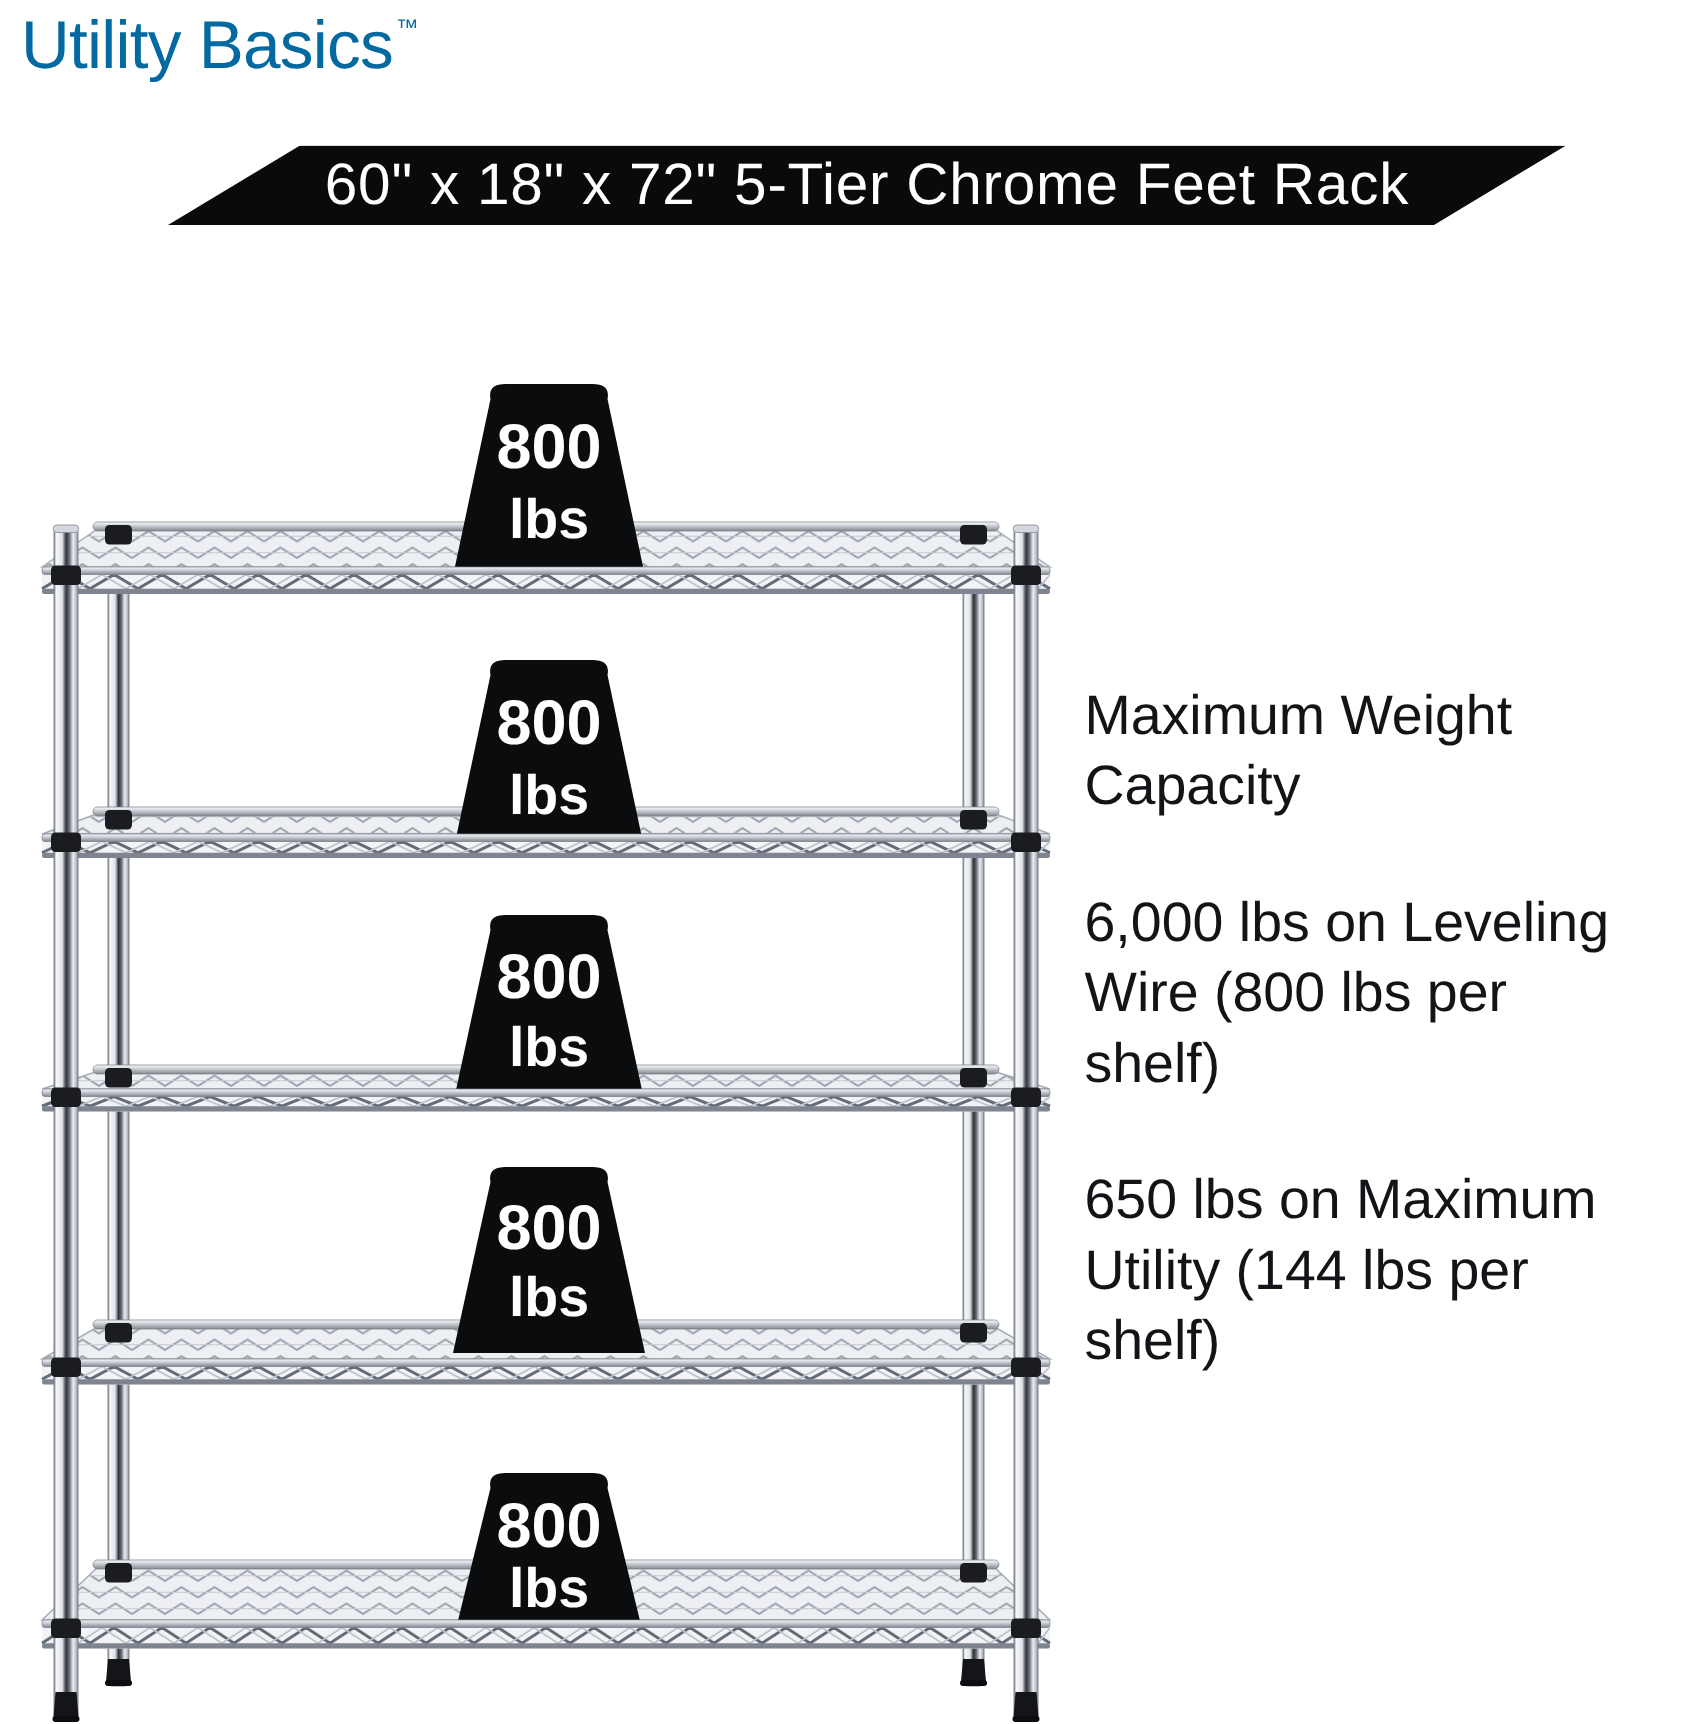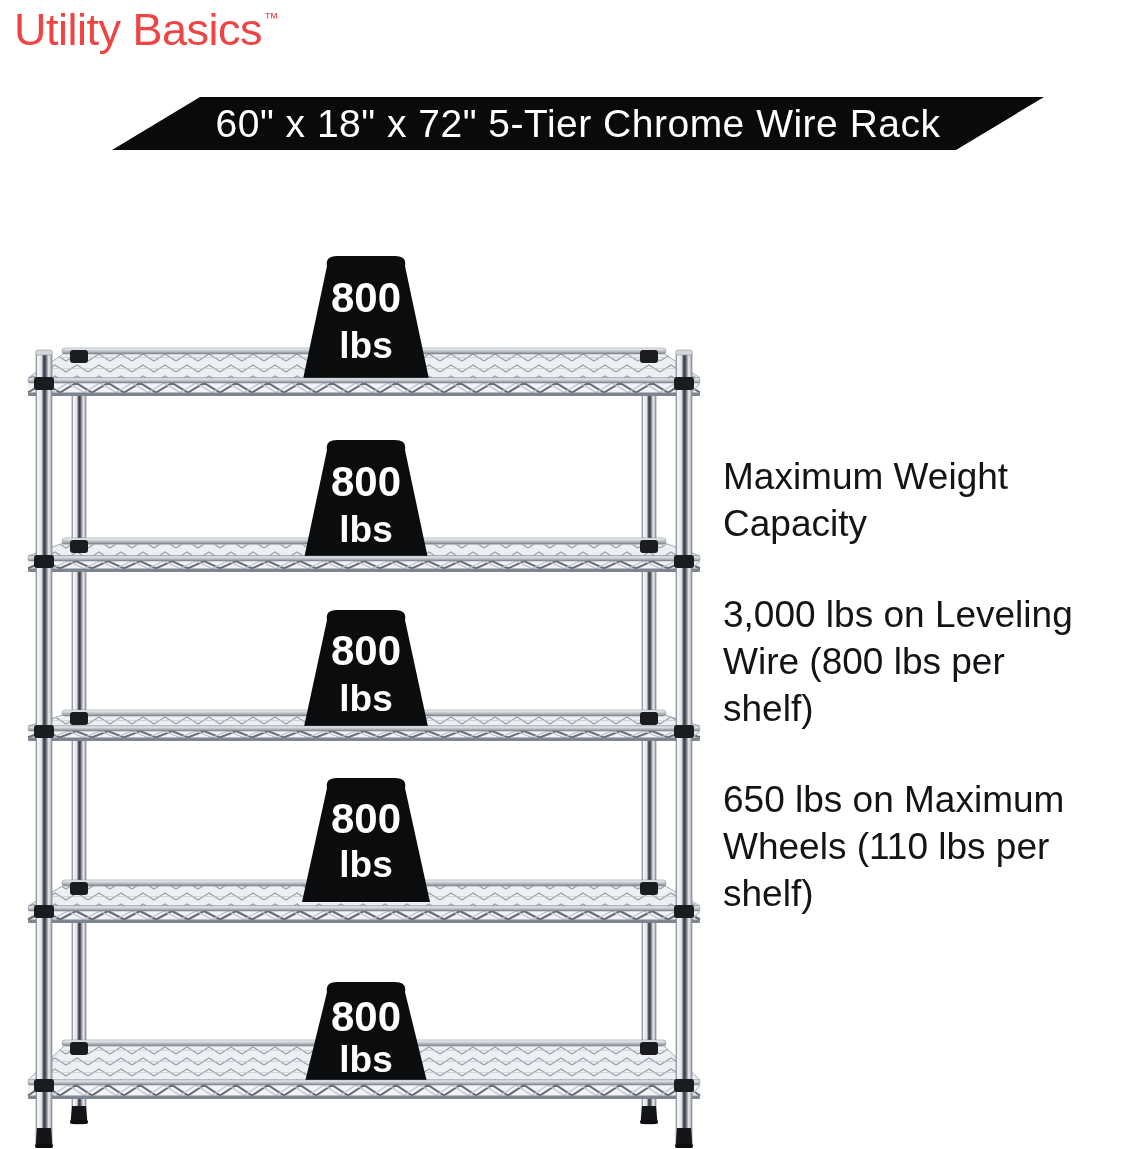--- a/index.html
+++ b/index.html
@@ -2,21 +2,21 @@
 <html><head>
 <meta charset="utf-8">
 <style>
   html,body{margin:0;padding:0;background:#ffffff;}
   .canvas{
     position:relative;width:1123px;height:1149px;background:#fff;
     font-family:"Liberation Sans",sans-serif;overflow:hidden;
   }
   
   .logo{position:absolute;left:14px;top:4px;font-size:45px;line-height:52px;
-        color:#ef4444;letter-spacing:-0.5px;white-space:nowrap;}
+        color:#0369a1;letter-spacing:-0.5px;white-space:nowrap;}
   .logo .tm{font-size:15px;position:relative;top:-22px;margin-left:2px;letter-spacing:0;}
   
   .banner{position:absolute;left:112px;top:97px;width:932px;height:53px;
           display:flex;align-items:center;justify-content:center;
           clip-path:polygon(88px 0,100% 0,calc(100% - 88px) 100%,0 100%);}
   .banner-text{font-size:39px;letter-spacing:0.5px;white-space:nowrap;}
   .banner-text .b{font-weight:400;}
   
   .rack-svg{position:absolute;left:0;top:0;width:1123px;height:1149px;}
   
@@ -28,21 +28,21 @@
 </head>
 <body>
 
 <div class="canvas">
 
   <div class="logo">
     <span>Utility Basics</span><span class="tm">™</span>
   </div>
 
   <div class="banner" id="banner" style="background: rgb(10, 10, 11);">
-    <div class="banner-text" id="banner-text" style="color: rgb(255, 255, 255);"><span>60" x 18" x 72" 5-Tier </span><span class="b">Chrome</span><span> Wire Rack</span></div>
+    <div class="banner-text" id="banner-text" style="color: rgb(255, 255, 255);"><span>60" x 18" x 72" 5-Tier </span><span class="b">Chrome</span><span> Feet Rack</span></div>
   </div>
 
   <svg class="rack-svg" id="rack" viewBox="0 0 1123 1149">
       <defs>
         <linearGradient id="pg" x1="0" y1="0" x2="1" y2="0">
           <stop offset="0" stop-color="#878c96"></stop>
           <stop offset="0.1" stop-color="#f6f7f9"></stop>
           <stop offset="0.34" stop-color="#dfe2e7"></stop>
           <stop offset="0.5" stop-color="#33363e"></stop>
           <stop offset="0.62" stop-color="#5c616b"></stop>
@@ -197,25 +197,25 @@
       </g>
     </svg>
 
   <div class="info">
     <div id="info-heading">
         <div>Maximum Weight</div>
         <div>Capacity</div>
       </div>
     <div id="info-paragraphs">
         <div class="para">
-          <div><span>3,000 lbs on </span><span class="b">Leveling</span></div>
+          <div><span>6,000 lbs on </span><span class="b">Leveling</span></div>
           <div><span class="b">Wire</span><span> (800 lbs per</span></div>
           <div><span>shelf)</span></div>
         </div>
         <div class="para">
           <div><span>650 lbs on </span><span class="b">Maximum</span></div>
-          <div><span class="b">Wheels</span><span> (110 lbs per</span></div>
+          <div><span class="b">Utility</span><span> (144 lbs per</span></div>
           <div><span>shelf)</span></div>
         </div>
       </div>
   </div>
 
 </div>
 
 </body></html>

